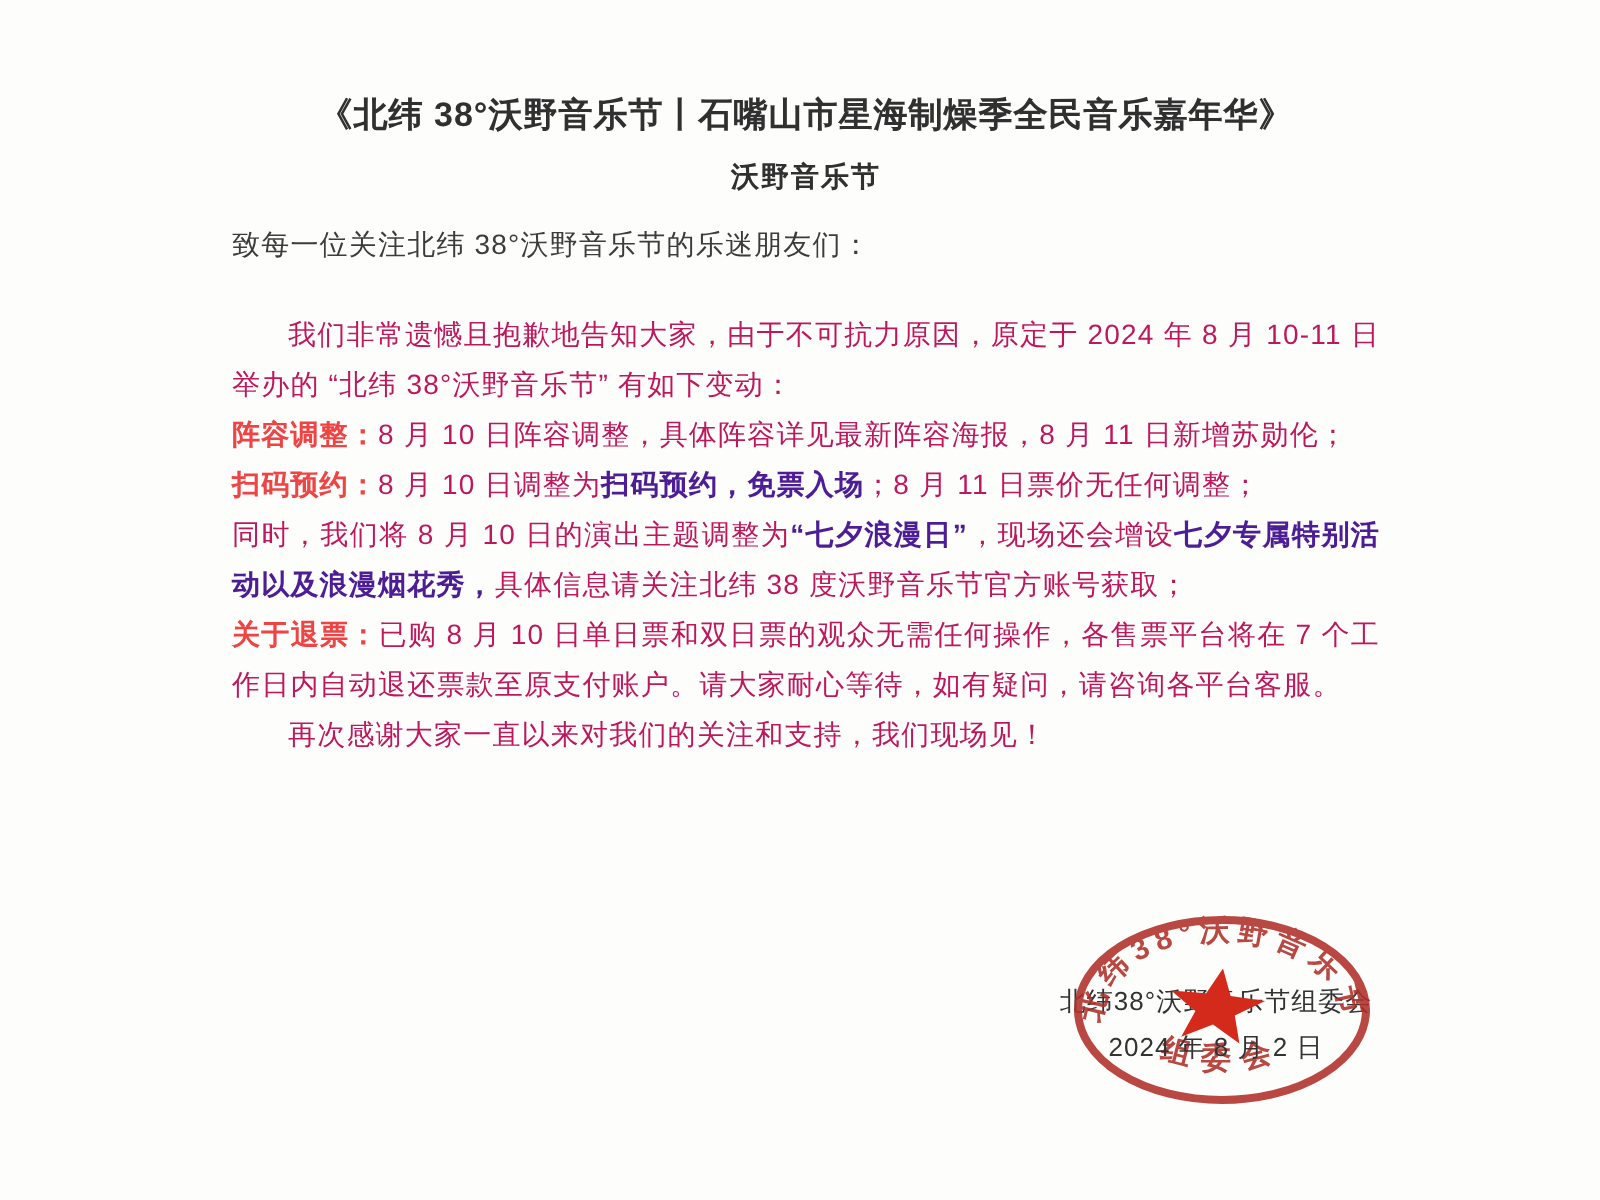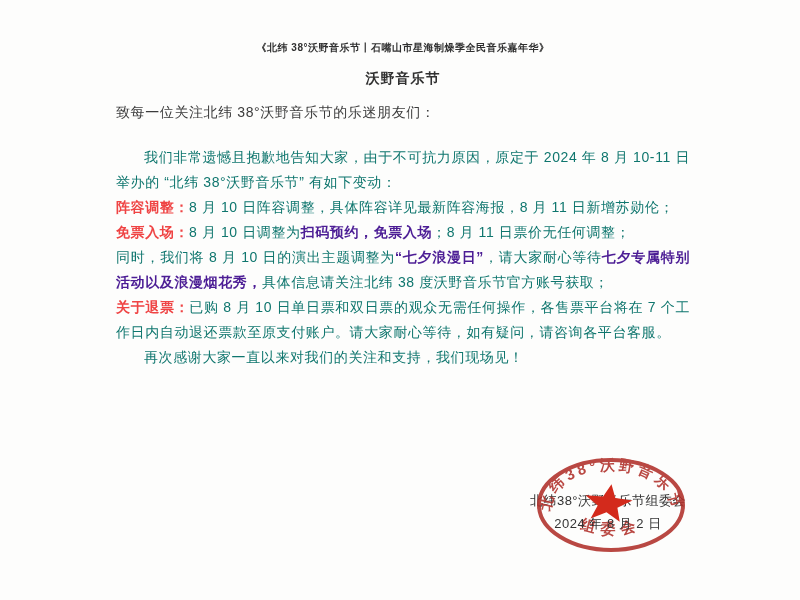--- a/index.html
+++ b/index.html
@@ -12,25 +12,25 @@
     color: #3c3c3c;
     overflow: hidden;
   }
   .doc {
     position: absolute;
     left: 116px; top: 30px;
     width: 574px;
   }
   .title {
     text-align: center;
-    font-size: 10px;
+    font-size: 17px;
     font-weight: bold;
     color: #303030;
     line-height: 20px;
-    margin-top: 8px;
+    margin-top: 18px;
     letter-spacing: 0.5px;
   }
   .subtitle {
     text-align: center;
     font-size: 14px;
     font-weight: bold;
     color: #303030;
     line-height: 20px;
     margin-top: 10px;
     letter-spacing: 1px;
@@ -46,21 +46,21 @@
     font-size: 14px;
     line-height: 25px;
     text-align: justify;
     text-align-last: left;
     letter-spacing: 0.6px;
   }
   .para.indent { text-indent: 2em; }
   .para.space-before { margin-top: 12px; }
   .seg-bold { font-weight: bold; color: #ef4444; }
   .seg-red-bold { font-weight: bold; color: #4c1d95; }
-  .seg-normal { color: #0f766e; }
+  .seg-normal { color: #be185d; }
 
   .sig-block {
     position: absolute;
     left: 496px; top: 489px;
     width: 224px;
     text-align: center;
     font-size: 13px;
     line-height: 23px;
     color: #333;
     letter-spacing: 0.5px;
@@ -80,22 +80,22 @@
 </head>
 <body>
 
 <div class="doc">
   <div class="title">《北纬 38°沃野音乐节丨石嘴山市星海制燥季全民音乐嘉年华》</div>
   <div class="subtitle">沃野音乐节</div>
   <div class="salutation">致每一位关注北纬 38°沃野音乐节的乐迷朋友们：</div>
   <div class="body-paras">
       <p class="para indent"><span class="seg-normal">我们非常遗憾且抱歉地告知大家，由于不可抗力原因，原定于 2024 年 8 月 10-11 日举办的 “北纬 38°沃野音乐节” 有如下变动：</span></p>
       <p class="para"><span class="seg-bold">阵容调整：</span><span class="seg-normal">8 月 10 日阵容调整，具体阵容详见最新阵容海报，8 月 11 日新增苏勋伦；</span></p>
-      <p class="para"><span class="seg-bold">免票入场：</span><span class="seg-normal">8 月 10 日调整为</span><span class="seg-red-bold">扫码预约，免票入场</span><span class="seg-normal">；8 月 11 日票价无任何调整；</span></p>
-      <p class="para"><span class="seg-normal">同时，我们将 8 月 10 日的演出主题调整为</span><span class="seg-red-bold">“七夕浪漫日”</span><span class="seg-normal">，请大家耐心等待</span><span class="seg-red-bold">七夕专属特别活动以及浪漫烟花秀，</span><span class="seg-normal">具体信息请关注北纬 38 度沃野音乐节官方账号获取；</span></p>
+      <p class="para"><span class="seg-bold">扫码预约：</span><span class="seg-normal">8 月 10 日调整为</span><span class="seg-red-bold">扫码预约，免票入场</span><span class="seg-normal">；8 月 11 日票价无任何调整；</span></p>
+      <p class="para"><span class="seg-normal">同时，我们将 8 月 10 日的演出主题调整为</span><span class="seg-red-bold">“七夕浪漫日”</span><span class="seg-normal">，现场还会增设</span><span class="seg-red-bold">七夕专属特别活动以及浪漫烟花秀，</span><span class="seg-normal">具体信息请关注北纬 38 度沃野音乐节官方账号获取；</span></p>
       <p class="para"><span class="seg-bold">关于退票：</span><span class="seg-normal">已购 8 月 10 日单日票和双日票的观众无需任何操作，各售票平台将在 7 个工作日内自动退还票款至原支付账户。请大家耐心等待，如有疑问，请咨询各平台客服。</span></p>
       <p class="para indent"><span class="seg-normal">再次感谢大家一直以来对我们的关注和支持，我们现场见！</span></p>
     </div>
 </div>
 
 <div class="sig-block">
   <div class="sig-line sig-name">北纬38°沃野音乐节组委会</div>
   <div class="sig-line sig-date">2024 年 8 月 2 日</div>
 </div>
 

